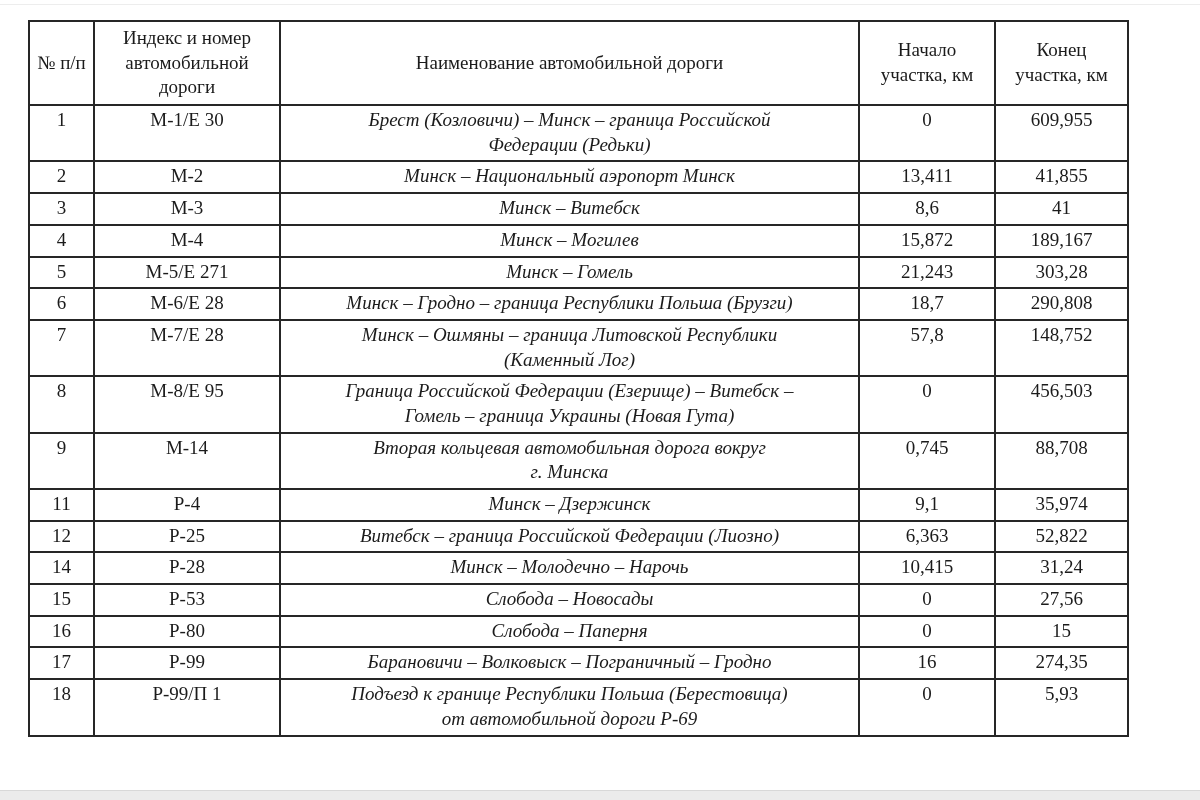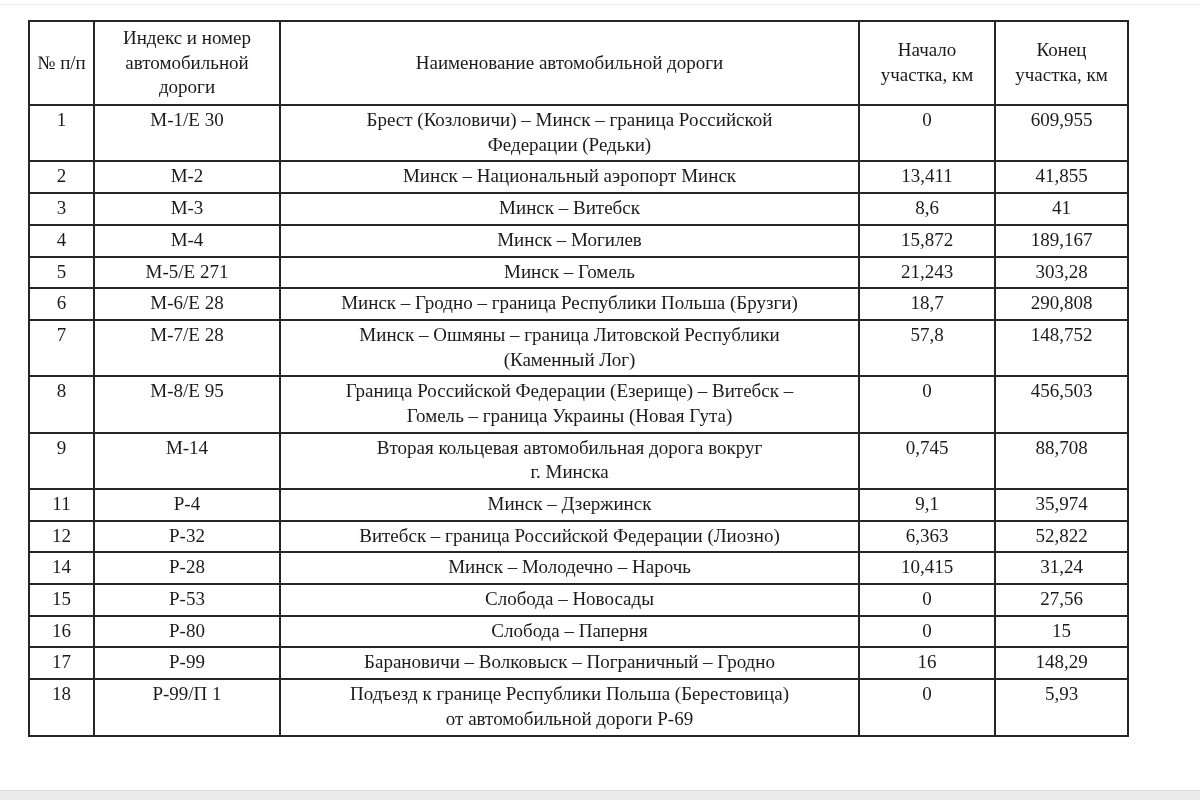--- a/index.html
+++ b/index.html
@@ -52,20 +52,21 @@
   }
   td.col-num, td.col-start, td.col-end {
     text-align: center;
   }
   td.col-index, td.col-name {
     text-align: center;
     padding-left: 3px;
   }
   td.col-name {
     white-space: pre-line;
+    font-style: italic;
   }
   .bottom-bar {
     position: absolute;
     left: 0;
     bottom: 0;
     width: 1200px;
     height: 9px;
     background: #ebebeb;
     border-top: 1px solid #d8d8d8;
   }
@@ -164,21 +165,21 @@
         </tr>
         <tr>
           <td class="col-num">11</td>
           <td class="col-index">Р-4</td>
           <td class="col-name">Минск – Дзержинск</td>
           <td class="col-start">9,1</td>
           <td class="col-end">35,974</td>
         </tr>
         <tr>
           <td class="col-num">12</td>
-          <td class="col-index">Р-32</td>
+          <td class="col-index">Р-25</td>
           <td class="col-name">Витебск – граница Российской Федерации (Лиозно)</td>
           <td class="col-start">6,363</td>
           <td class="col-end">52,822</td>
         </tr>
         <tr>
           <td class="col-num">14</td>
           <td class="col-index">Р-28</td>
           <td class="col-name">Минск – Молодечно – Нарочь</td>
           <td class="col-start">10,415</td>
           <td class="col-end">31,24</td>
@@ -195,21 +196,21 @@
           <td class="col-index">Р-80</td>
           <td class="col-name">Слобода – Паперня</td>
           <td class="col-start">0</td>
           <td class="col-end">15</td>
         </tr>
         <tr>
           <td class="col-num">17</td>
           <td class="col-index">Р-99</td>
           <td class="col-name">Барановичи – Волковыск – Пограничный – Гродно</td>
           <td class="col-start">16</td>
-          <td class="col-end">148,29</td>
+          <td class="col-end">274,35</td>
         </tr>
         <tr>
           <td class="col-num">18</td>
           <td class="col-index">Р-99/П 1</td>
           <td class="col-name">Подъезд к границе Республики Польша (Берестовица)
 от автомобильной дороги Р-69</td>
           <td class="col-start">0</td>
           <td class="col-end">5,93</td>
         </tr>
       </tbody>

